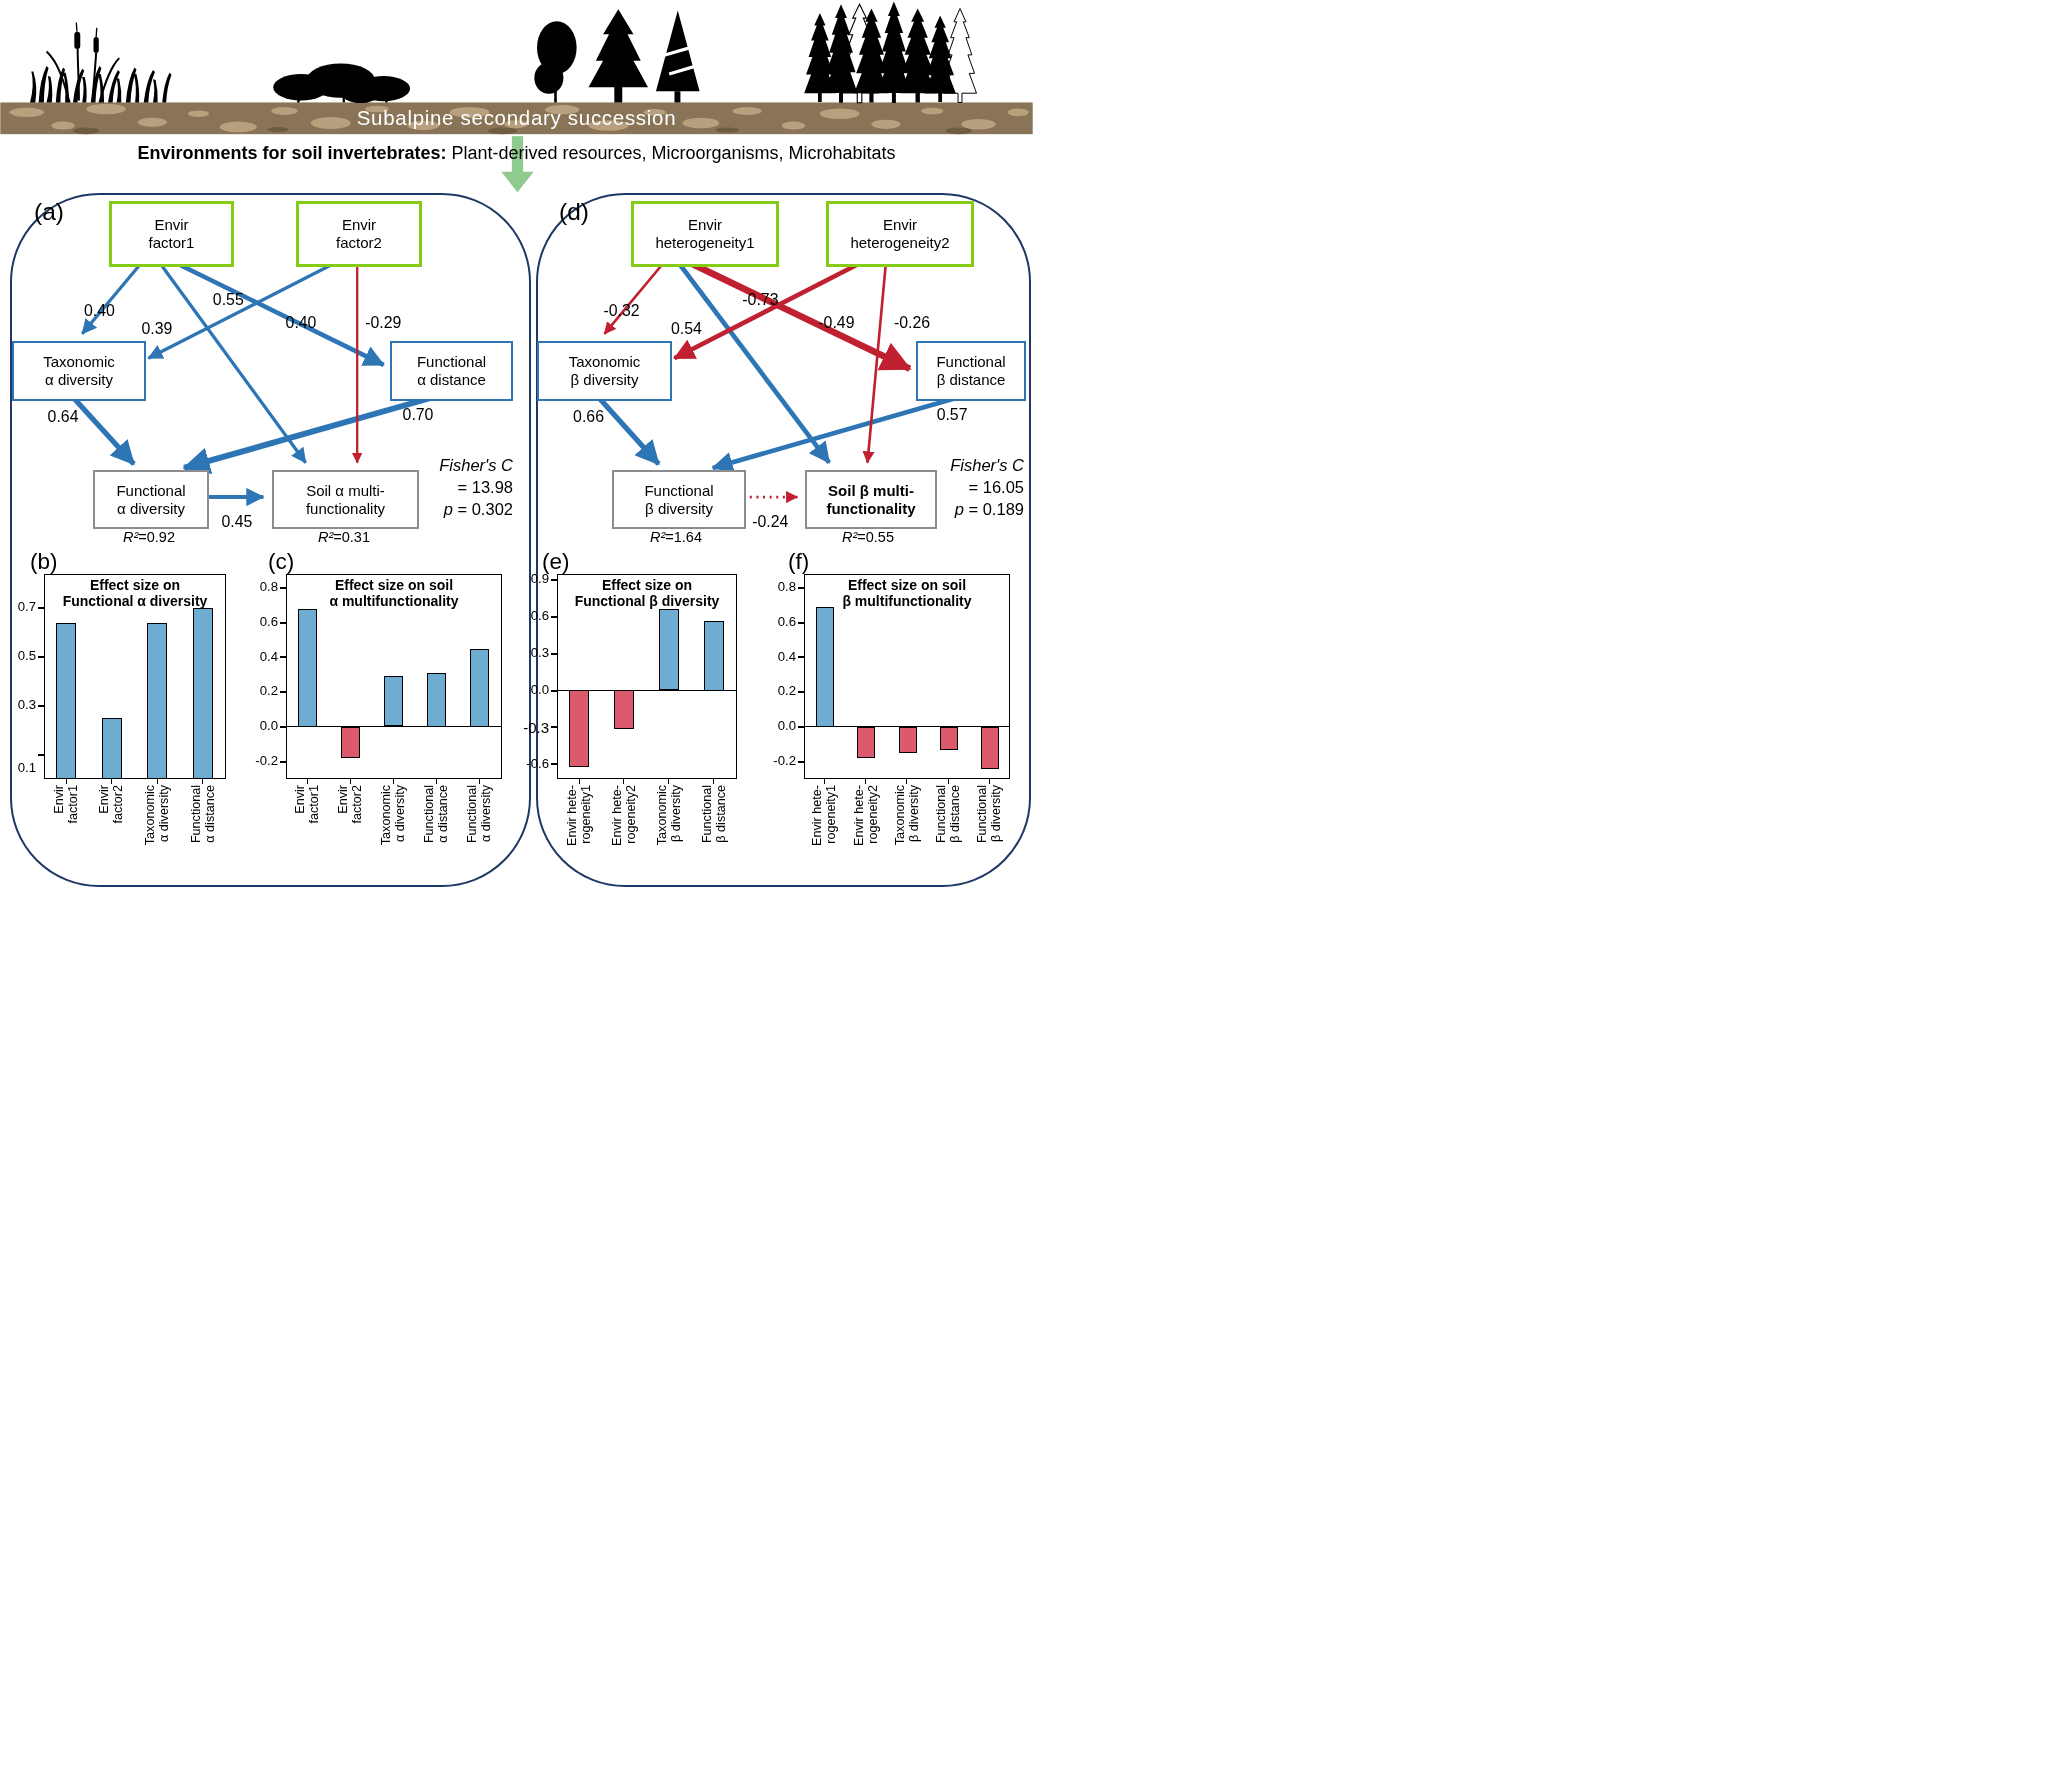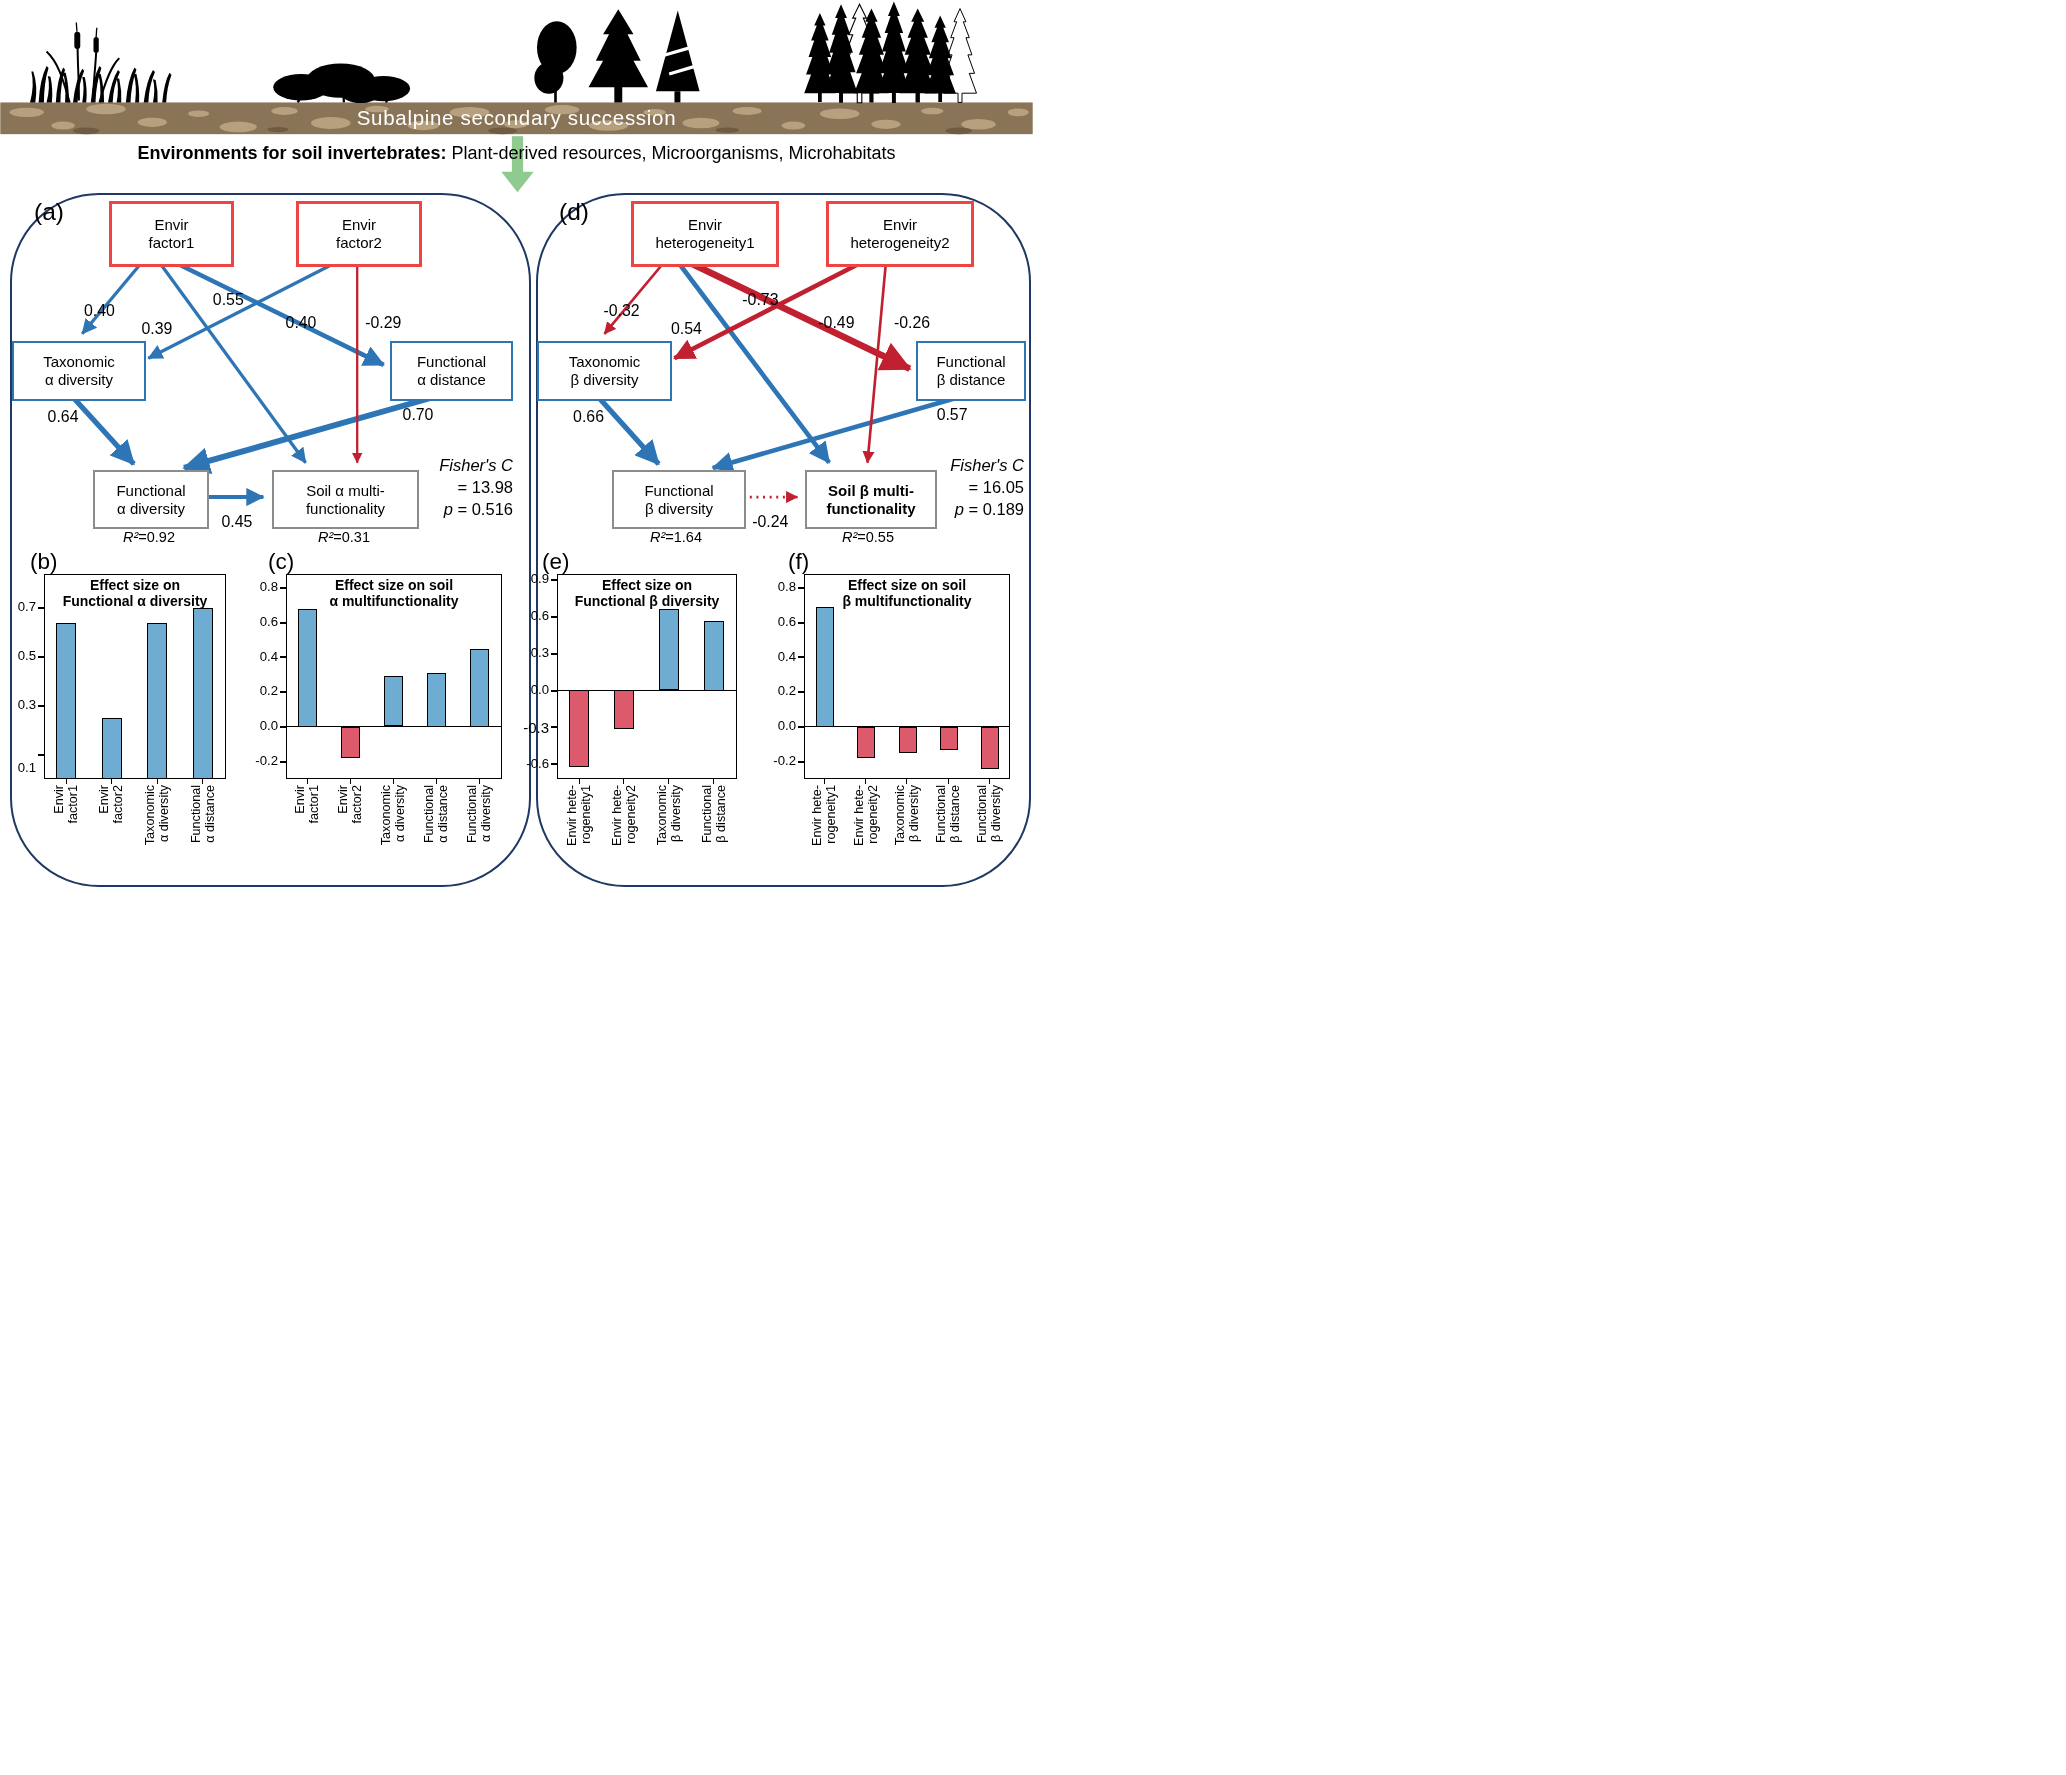--- a/index.html
+++ b/index.html
@@ -10,21 +10,21 @@
               color:#fff;font-size:20.5px;letter-spacing:0.7px;}
   #subtitle{position:absolute;left:0;top:143px;width:1033px;text-align:center;font-size:18px;}
   #subtitle .b{font-weight:bold;}
   .panel-rect{position:absolute;top:193px;height:690px;border:2px solid #1F3864;
               border-radius:89px;background:transparent;}
   #panel-left{left:10px;width:517px;}
   #panel-right{left:536px;width:491px;}
   .sem-letter{position:absolute;font-size:24.5px;}
   .box{position:absolute;background:#fff;display:flex;align-items:center;justify-content:center;
        text-align:center;white-space:pre-line;font-size:15px;line-height:1.2;z-index:3;}
-  .box.red{border:3px solid #ef4444;}
+  .box.red{border:3px solid #84cc16;}
   .box.blue{border:2.3px solid #2E75B6;}
   .box.gray{border:2.3px solid #8C8C8C;}
   .r2{position:absolute;width:106px;text-align:center;font-size:14.5px;top:529px;}
   .r2 .it{font-style:italic;}
   .fisher{position:absolute;top:454px;width:116px;text-align:right;font-size:16.5px;line-height:22px;}
   .fisher .it{font-style:italic;}
   #arrows{z-index:2;pointer-events:none;}
   #arrows text{font-family:"Liberation Sans",sans-serif;font-size:24px;fill:#000;}
 </style>
 </head>
@@ -163,21 +163,21 @@
 functionality</div>
 
   <div class="r2" style="left:96px;"><span class="it">R²</span><span>=0.92</span></div>
   <div class="r2" style="left:291px;"><span class="it">R²</span><span>=0.31</span></div>
   <div class="r2" style="left:623px;"><span class="it">R²</span><span>=1.64</span></div>
   <div class="r2" style="left:815px;"><span class="it">R²</span><span>=0.55</span></div>
 
   <div class="fisher" style="left:397px;">
     <div class="it">Fisher's C</div>
     <div>= 13.98</div>
-    <div><span class="it">p</span><span> = 0.516</span></div>
+    <div><span class="it">p</span><span> = 0.302</span></div>
   </div>
   <div class="fisher" style="left:908px;">
     <div class="it">Fisher's C</div>
     <div>= 16.05</div>
     <div><span class="it">p</span><span> = 0.189</span></div>
   </div>
 
   <svg id="arrows" width="1033" height="891" viewBox="0 0 1562 1348">
     <defs>
       <marker id="mb" markerUnits="strokeWidth" markerWidth="5" markerHeight="4.6" refX="4.3" refY="2.3" orient="auto">

